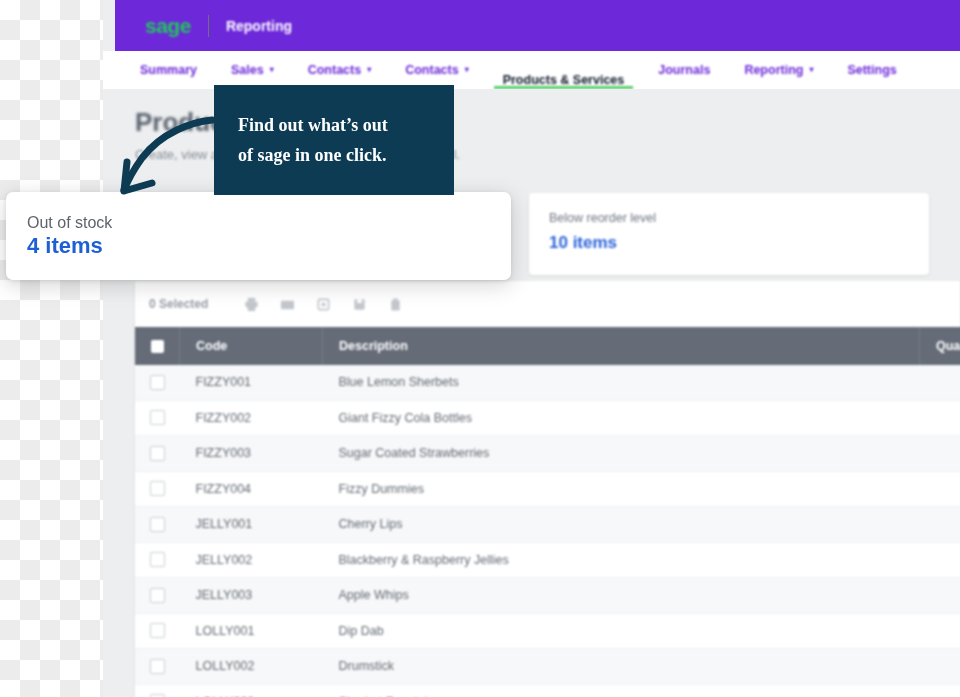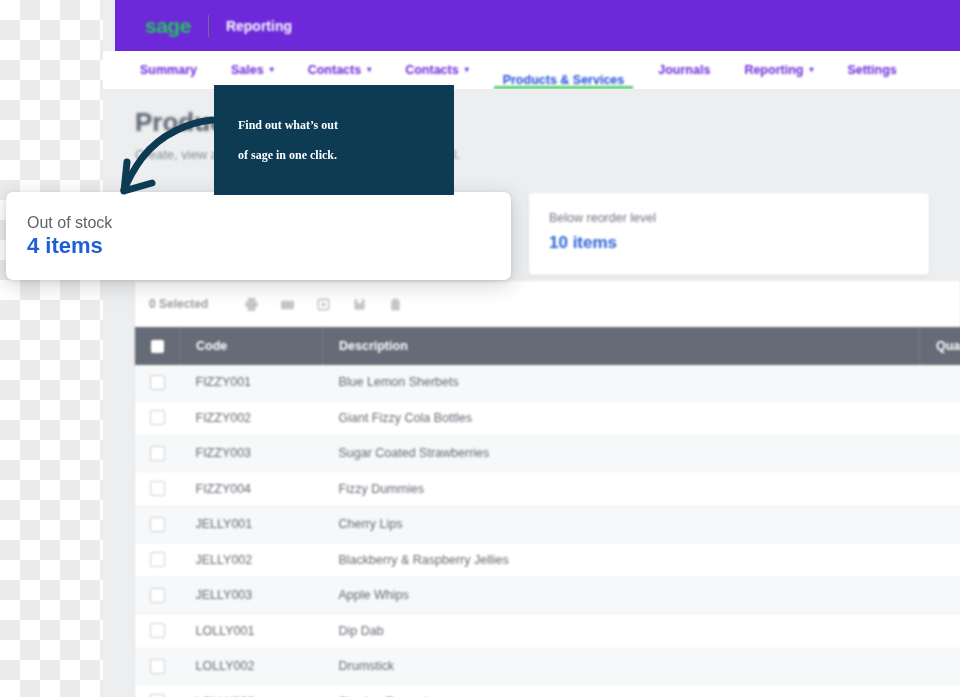--- a/index.html
+++ b/index.html
@@ -81,21 +81,21 @@
     white-space: nowrap;
     position: relative;
     filter: blur(0.85px);
   }
   .nav-item .caret {
     margin-left: 6px;
     font-size: 8px;
     line-height: 1;
   }
   .nav-item.active {
-    color: #1d4ed8;
+    color: #0f172a;
     margin-top: 20px;
   }
   .nav-item.active::after {
     content: "";
     position: absolute;
     left: 8px; right: 8px; bottom: 0;
     height: 3px;
     background: #55d16a;
   }
 
@@ -180,21 +180,21 @@
     display: flex;
     flex-direction: column;
     justify-content: center;
     padding-left: 24px;
     box-sizing: border-box;
   }
   #callout .line {
     font-family: "Liberation Serif", serif;
     font-weight: bold;
     color: #ffffff;
-    font-size: 12px;
+    font-size: 18px;
     line-height: 30px;
   }
 
   
   #arrow {
     position: absolute;
     left: 100px; top: 112px;
     z-index: 44;
     pointer-events: none;
   }

